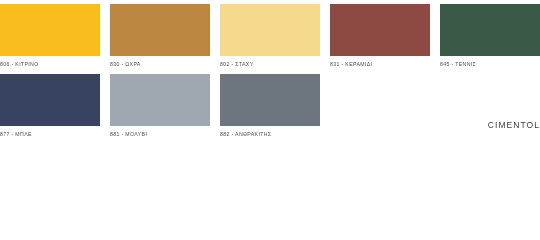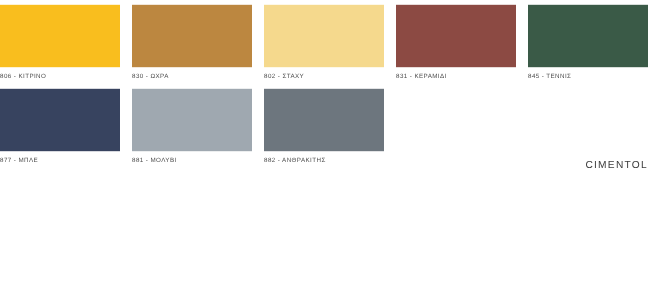--- a/index.html
+++ b/index.html
@@ -21,21 +21,21 @@
     box-sizing: border-box;
   }
 
   .swatch-row {
     display: flex;
     width: 540px;
     box-sizing: border-box;
   }
 
   .swatch-row.row-1 { padding-top: 4px; }
-  .swatch-row.row-2 { padding-top: 6px; align-items: flex-end; }
+  .swatch-row.row-2 { padding-top: 6px; }
 
   .swatch-cell {
     width: 100px;
     margin-right: 10px;
     box-sizing: border-box;
   }
   .swatch-cell:last-child { margin-right: 0; }
 
   .swatch-chip {
     width: 100px;

